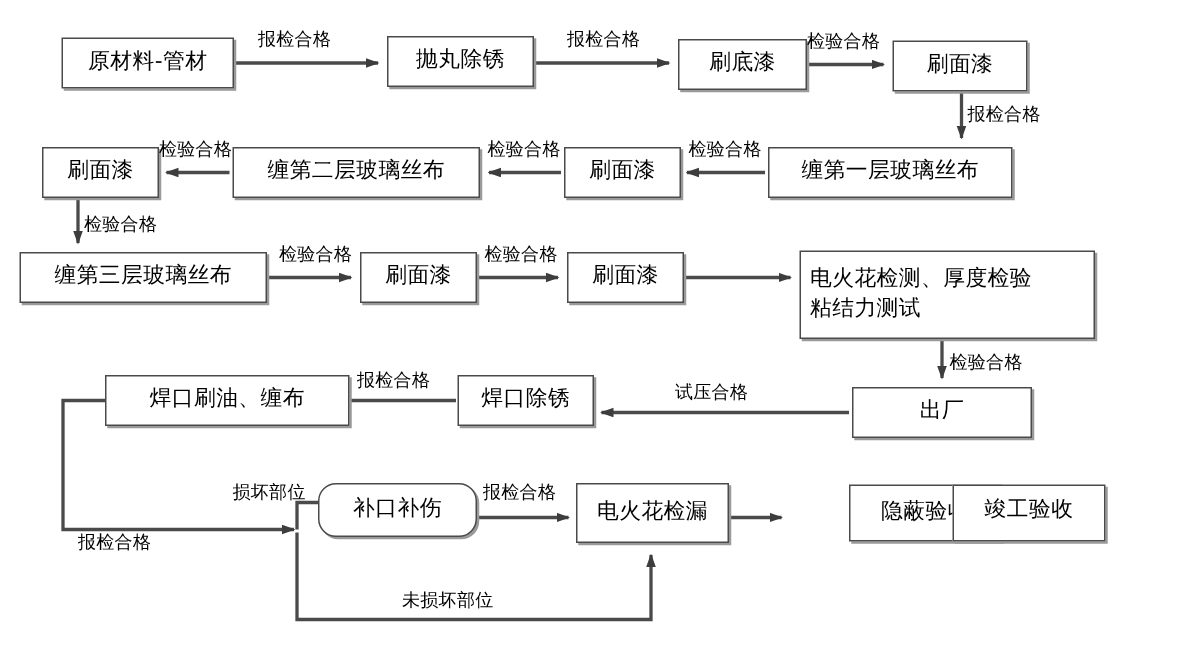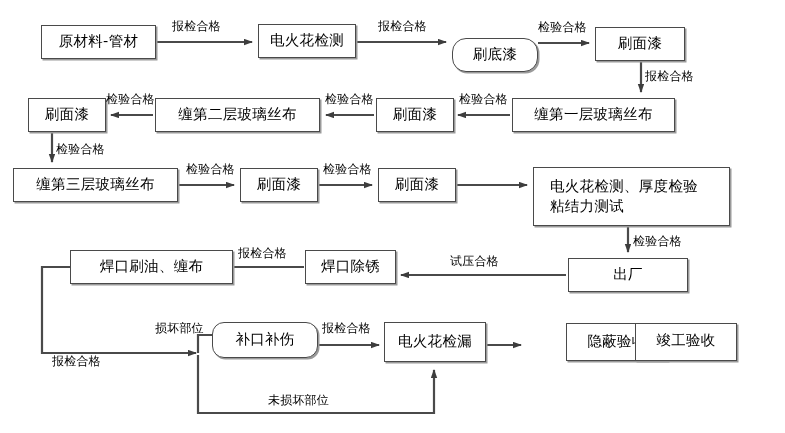--- a/index.html
+++ b/index.html
@@ -34,21 +34,21 @@
     color: #000000;
     font-size: 14.5px;
     line-height: 1.35;
     letter-spacing: 0.3px;
     white-space: pre-line;
     z-index: 2;
   }
   .node.two-line {
     justify-content: flex-start;
     text-align: left;
-    padding-left: 16px;
+    padding-left: 6px;
     font-size: 14.5px;
   }
   .edge-label {
     position: absolute;
     font-size: 12px;
     color: #000000;
     white-space: nowrap;
     letter-spacing: 0.2px;
     z-index: 3;
     background: transparent;
@@ -108,23 +108,23 @@
       <path d="M486,345 L521,345" marker-end="url(#arrowR)"></path>
 
       <path d="M625,345 L660,345" marker-end="url(#arrowR)"></path>
 
       <path d="M198,355 L198,413 L434,413 L434,370" marker-end="url(#arrowU)"></path>
     </g>
   </svg>
 
   <div class="node" style="left:25px; top:25px; width:115px; height:34px;margin-left:16px;">原材料-管材</div>
 
-  <div class="node" style="left:258px; top:24px; width:98px; height:34px;">电火花检测</div>
+  <div class="node" style="left:258px; top:24px; width:98px; height:34px;">抛丸除锈</div>
 
-  <div class="node" style="left:452px; top:38px; width:86px; height:34px;border-radius:14px;">刷底漆</div>
+  <div class="node" style="left:452px; top:26px; width:86px; height:34px;">刷底漆</div>
 
   <div class="node" style="left:595px; top:27px; width:90px; height:34px;">刷面漆</div>
 
   <div class="node" style="left:512px; top:98px; width:163px; height:34px;">缠第一层玻璃丝布</div>
 
   <div class="node" style="left:376px; top:98px; width:78px; height:34px;">刷面漆</div>
 
   <div class="node" style="left:155px; top:98px; width:165px; height:34px;">缠第二层玻璃丝布</div>
 
   <div class="node" style="left:28px; top:98px; width:78px; height:34px;">刷面漆</div>

